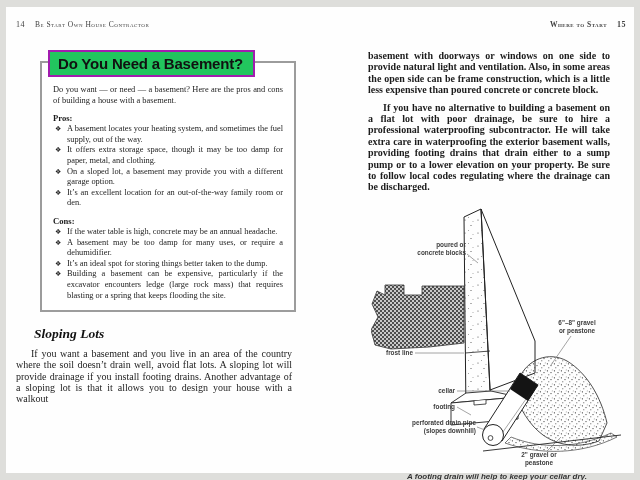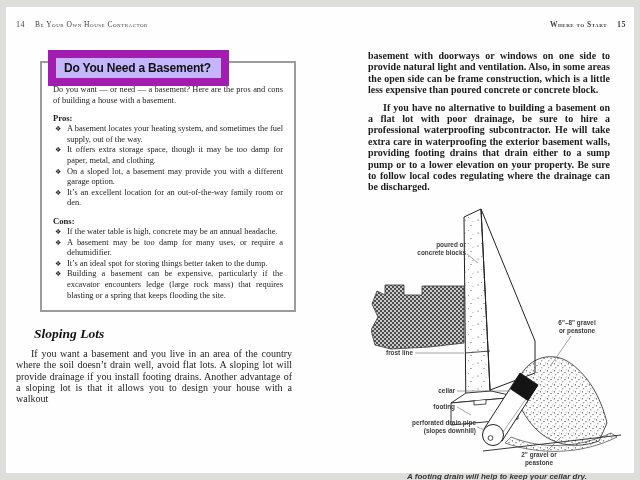--- a/index.html
+++ b/index.html
@@ -28,24 +28,24 @@
 
   
   .sidebox{
     position:relative;margin:32px 0 0 24px;width:256px;
     border:2px solid #9c9c9c;
     padding:16px 11px 9px 11px;box-sizing:border-box;
     background:#fff;
   }
   .sidebox-title{
     position:absolute;top:-13px;left:6px;
-    background:#c4b5fd;border:8px solid #a21caf;
+    background:#22c55e;border:2px solid #a21caf;
     padding:3px 10px 3px 8px;
     font-family:"Liberation Sans", sans-serif;
-    font-weight:bold;font-size:12px;letter-spacing:-.2px;color:#111;
+    font-weight:bold;font-size:15px;letter-spacing:-.2px;color:#111;
     white-space:nowrap;
   }
   .sidebox p{margin:6px 0 0 0;font-size:8.4px;line-height:10.6px;text-align:justify;}
   .group-label{font-weight:bold;font-size:8.6px;margin-top:7px;}
   ul.blist{list-style:none;margin:1px 0 0 0;padding:0;}
   ul.blist li{
     display:flex;font-size:8.4px;line-height:10.6px;text-align:justify;
   }
   ul.blist .bullet{
     flex:0 0 12px;font-size:7px;line-height:10.6px;color:#222;
@@ -81,21 +81,21 @@
   }
 </style>
 </head>
 <body>
 
 <div class="spread">
 
   <div class="page page-left">
     <div class="running-head rh-left">
       <span class="pagenum">14</span>
-      <span>Be Your Own House Contractor</span>
+      <span>Be Start Own House Contractor</span>
     </div>
 
     <div class="sidebox">
       <div class="sidebox-title">Do You Need a Basement?</div>
       <p>Do you want — or need — a basement? Here are the pros and cons of building a house with a basement.</p>
 
       <div class="group-label">Pros:</div>
       <ul class="blist">
 
 

